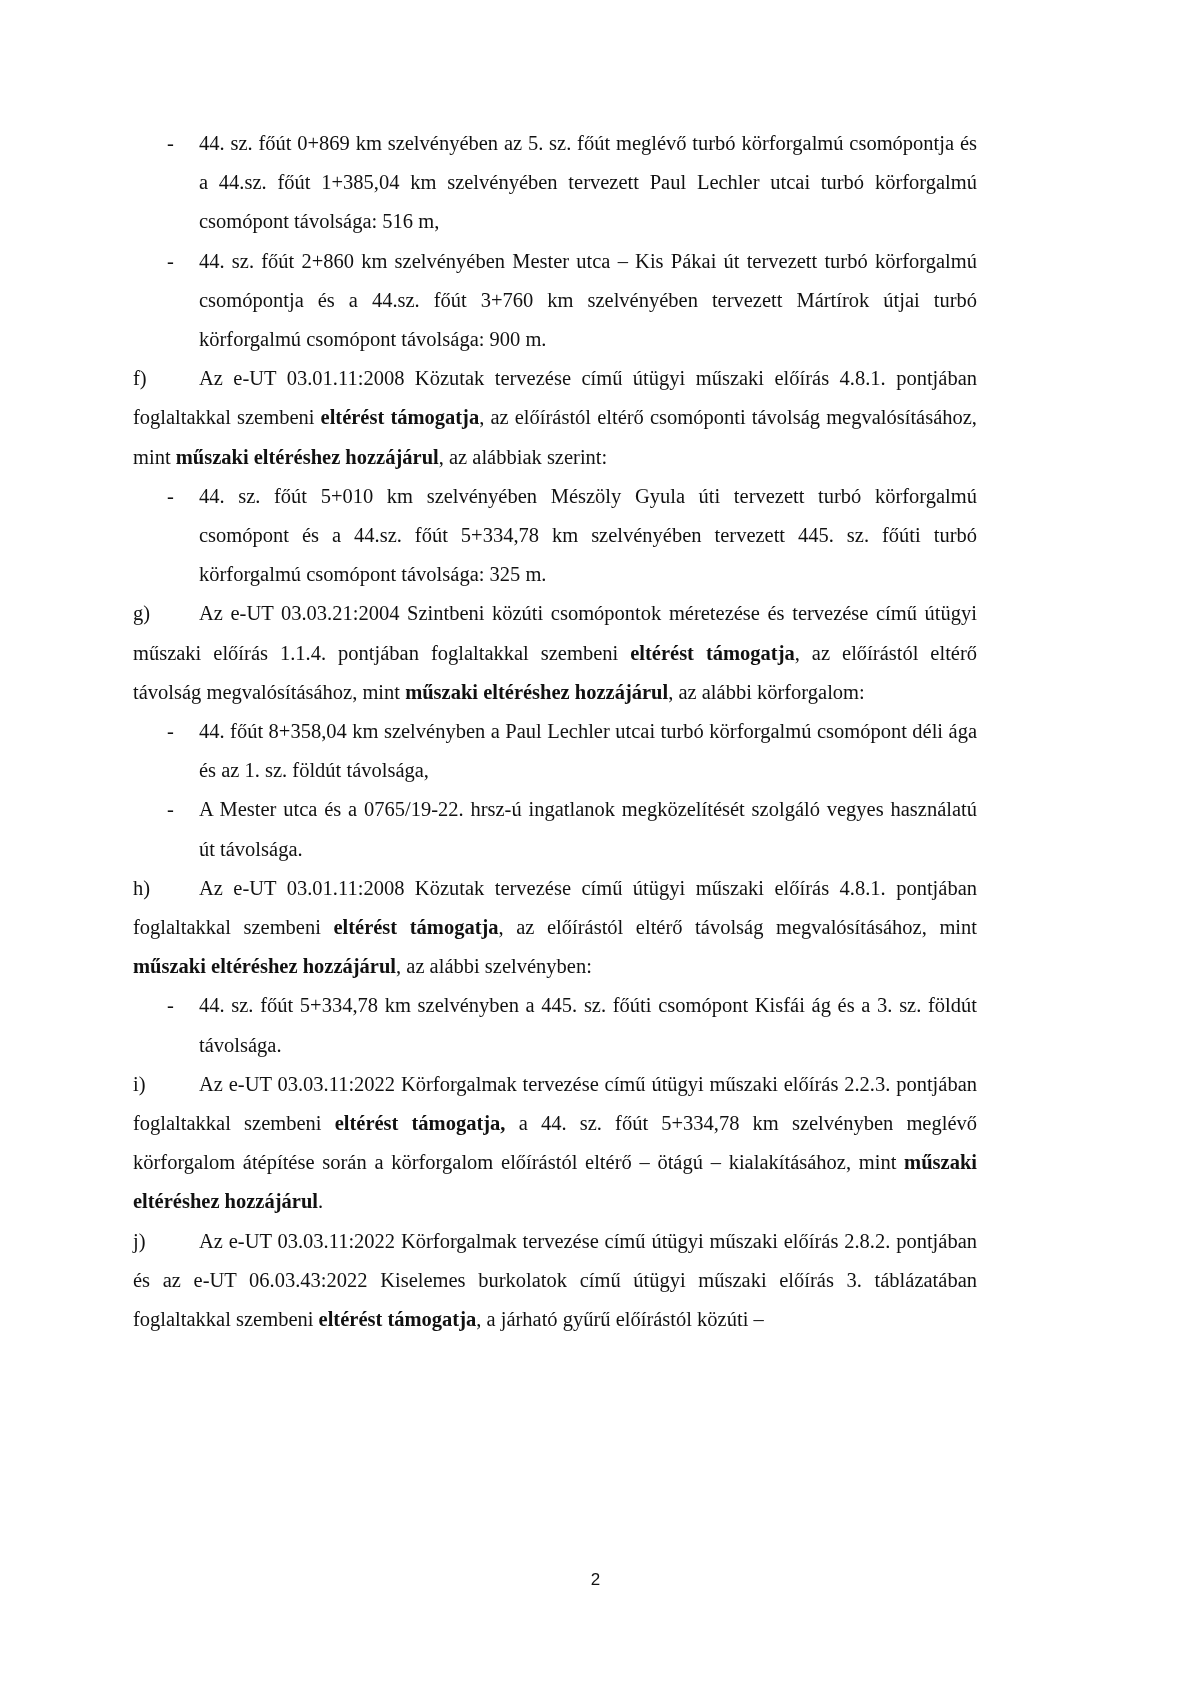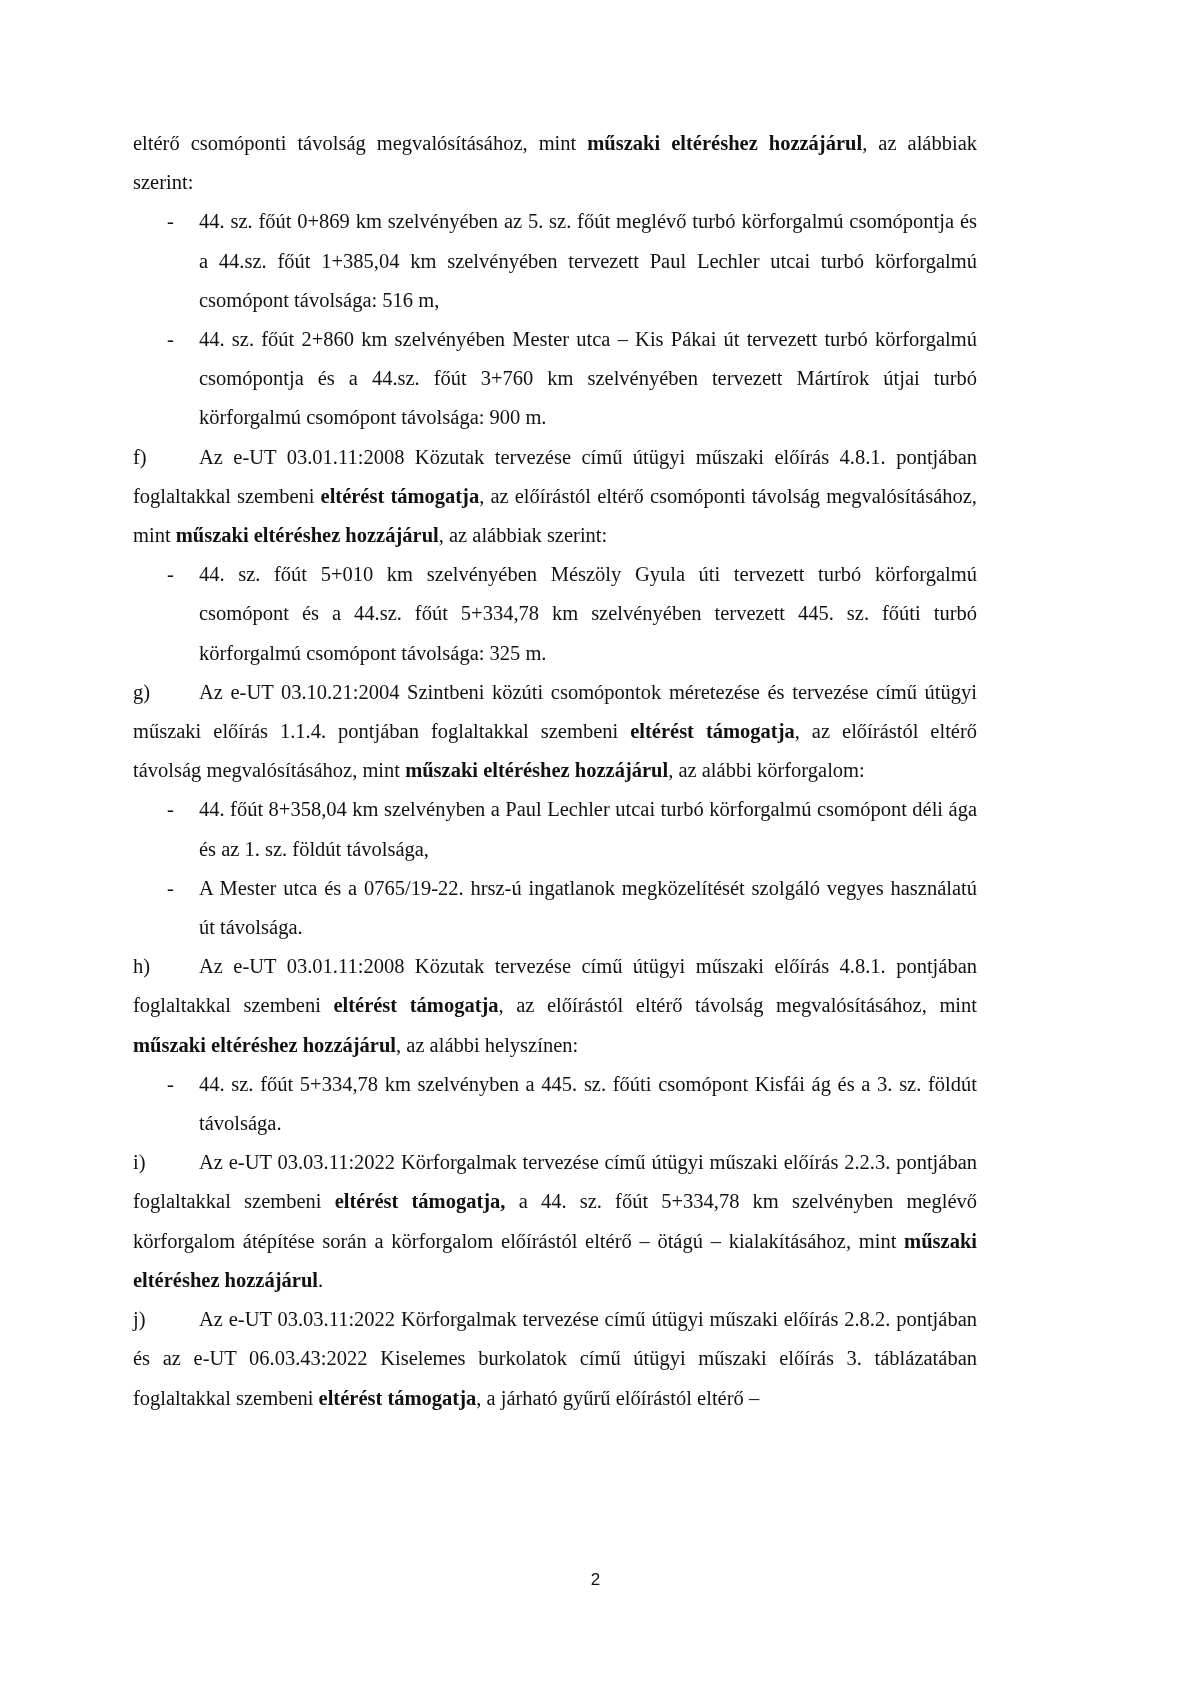--- a/index.html
+++ b/index.html
@@ -16,44 +16,43 @@
   b { font-weight: bold; }
   .pagenum {
     position: absolute; left: 0; width: 100%; top: 1570px; text-align: center;
     font-family: "Liberation Sans", sans-serif; font-size: 17px; color: #111;
   }
 </style>
 </head>
 <body>
 
 <div class="page" id="doc">
-    <p class="p"><span>eltérő csomóponti távolság megvalósításához, mint </span><b>műszaki eltéréshez hozzájárul</b><span>, az alábbiak szerint:</span></p>
     <div class="item">
       <span class="dash">-</span>
       <span class="txt"><span>44. sz. főút 0+869 km szelvényében az 5. sz. főút meglévő turbó körforgalmú csomópontja és a 44.sz. főút 1+385,04 km szelvényében tervezett Paul Lechler utcai turbó körforgalmú csomópont távolsága: 516 m,</span></span>
     </div>
     <div class="item">
       <span class="dash">-</span>
       <span class="txt"><span>44. sz. főút 2+860 km szelvényében Mester utca – Kis Pákai út tervezett turbó körforgalmú csomópontja és a 44.sz. főút 3+760 km szelvényében tervezett Mártírok útjai turbó körforgalmú csomópont távolsága: 900 m.</span></span>
     </div>
     <p class="p lp"><span class="lbl">f)</span><span>Az e-UT 03.01.11:2008 Közutak tervezése című útügyi műszaki előírás 4.8.1. pontjában foglaltakkal szembeni </span><b>eltérést támogatja</b><span>, az előírástól eltérő csomóponti távolság megvalósításához, mint </span><b>műszaki eltéréshez hozzájárul</b><span>, az alábbiak szerint:</span></p>
     <div class="item">
       <span class="dash">-</span>
       <span class="txt"><span>44. sz. főút 5+010 km szelvényében Mészöly Gyula úti tervezett turbó körforgalmú csomópont és a 44.sz. főút 5+334,78 km szelvényében tervezett 445. sz. főúti turbó körforgalmú csomópont távolsága: 325 m.</span></span>
     </div>
-    <p class="p lp"><span class="lbl">g)</span><span>Az e-UT 03.10.21:2004 Szintbeni közúti csomópontok méretezése és tervezése című útügyi műszaki előírás 1.1.4. pontjában foglaltakkal szembeni </span><b>eltérést támogatja</b><span>, az előírástól eltérő távolság megvalósításához, mint </span><b>műszaki eltéréshez hozzájárul</b><span>, az alábbi körforgalom:</span></p>
+    <p class="p lp"><span class="lbl">g)</span><span>Az e-UT 03.03.21:2004 Szintbeni közúti csomópontok méretezése és tervezése című útügyi műszaki előírás 1.1.4. pontjában foglaltakkal szembeni </span><b>eltérést támogatja</b><span>, az előírástól eltérő távolság megvalósításához, mint </span><b>műszaki eltéréshez hozzájárul</b><span>, az alábbi körforgalom:</span></p>
     <div class="item">
       <span class="dash">-</span>
       <span class="txt"><span>44. főút 8+358,04 km szelvényben a Paul Lechler utcai turbó körforgalmú csomópont déli ága és az 1. sz. földút távolsága,</span></span>
     </div>
     <div class="item">
       <span class="dash">-</span>
       <span class="txt"><span> A Mester utca és a 0765/19-22. hrsz-ú ingatlanok megközelítését szolgáló vegyes használatú út távolsága.</span></span>
     </div>
-    <p class="p lp"><span class="lbl">h)</span><span>Az e-UT 03.01.11:2008 Közutak tervezése című útügyi műszaki előírás 4.8.1. pontjában foglaltakkal szembeni </span><b>eltérést támogatja</b><span>, az előírástól eltérő távolság megvalósításához, mint </span><b>műszaki eltéréshez hozzájárul</b><span>, az alábbi helyszínen:</span></p>
+    <p class="p lp"><span class="lbl">h)</span><span>Az e-UT 03.01.11:2008 Közutak tervezése című útügyi műszaki előírás 4.8.1. pontjában foglaltakkal szembeni </span><b>eltérést támogatja</b><span>, az előírástól eltérő távolság megvalósításához, mint </span><b>műszaki eltéréshez hozzájárul</b><span>, az alábbi szelvényben:</span></p>
     <div class="item">
       <span class="dash">-</span>
       <span class="txt"><span>44. sz. főút 5+334,78 km szelvényben a 445. sz. főúti csomópont Kisfái ág és a 3. sz. földút távolsága.</span></span>
     </div>
     <p class="p lp"><span class="lbl">i)</span><span>Az e-UT 03.03.11:2022 Körforgalmak tervezése című útügyi műszaki előírás 2.2.3. pontjában foglaltakkal szembeni </span><b>eltérést támogatja,</b><span> a 44. sz. főút 5+334,78 km szelvényben meglévő körforgalom átépítése során a körforgalom előírástól eltérő – ötágú – kialakításához, mint </span><b>műszaki eltéréshez hozzájárul</b><span>.</span></p>
-    <p class="p lp"><span class="lbl">j)</span><span>Az e-UT 03.03.11:2022 Körforgalmak tervezése című útügyi műszaki előírás 2.8.2. pontjában és az e-UT 06.03.43:2022 Kiselemes burkolatok című útügyi műszaki előírás 3. táblázatában foglaltakkal szembeni </span><b>eltérést támogatja</b><span>, a járható gyűrű előírástól eltérő –</span></p>
+    <p class="p lp"><span class="lbl">j)</span><span>Az e-UT 03.03.11:2022 Körforgalmak tervezése című útügyi műszaki előírás 2.8.2. pontjában és az e-UT 06.03.43:2022 Kiselemes burkolatok című útügyi műszaki előírás 3. táblázatában foglaltakkal szembeni </span><b>eltérést támogatja</b><span>, a járható gyűrű előírástól közúti –</span></p>
   </div>
 <div class="pagenum">2</div>
 
 </body></html>

